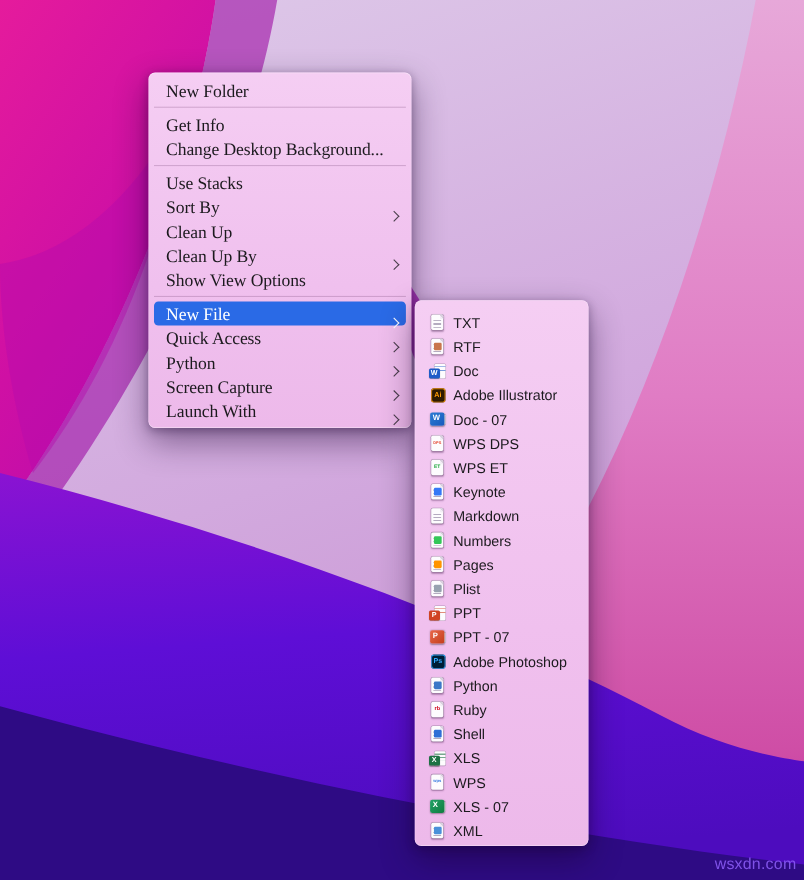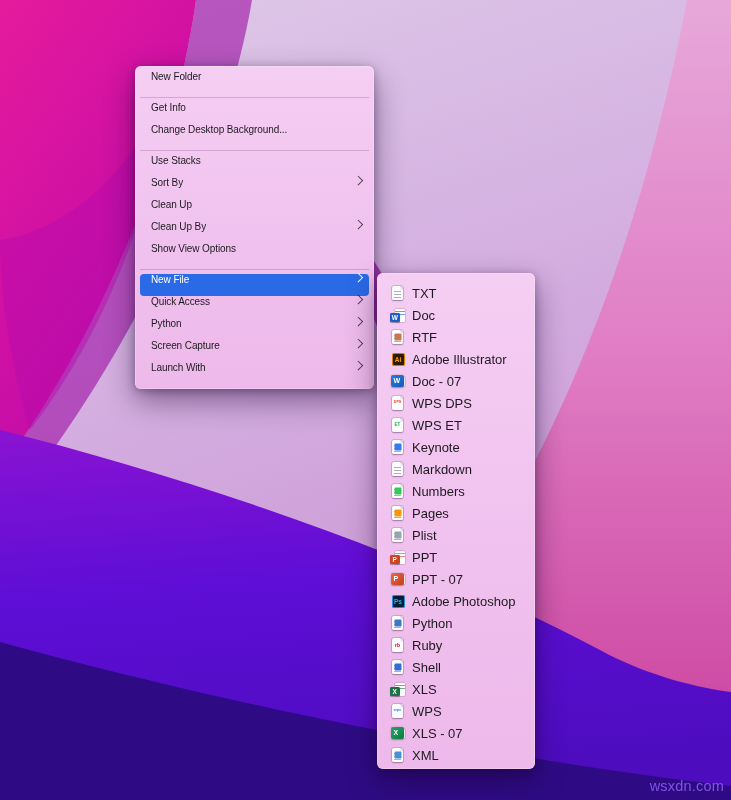--- a/index.html
+++ b/index.html
@@ -12,23 +12,23 @@
   .menu{
     position:absolute;
     background:linear-gradient(180deg,#f5cef3 0%,#f0c0ee 60%,#edb9ea 100%);
     border-radius:6px;
     box-shadow:0 12px 30px rgba(25,0,45,.45), 0 2px 8px rgba(25,0,45,.3), inset 0 0 0 0.5px rgba(255,255,255,.45);
     padding:5px 0;
   }
   .main-menu{left:135px;top:66px;width:239px}
   .submenu{left:377px;top:273px;width:158px;padding:6px 0}
   .row{
-    height:22px;display:flex;align-items:flex-start;
+    height:22px;display:flex;align-items:flex-end;
     margin:0 5px;padding:0 6px 0 11px;border-radius:4px;
-    font-size:10px;color:#1c1a1e;white-space:nowrap;
+    font-size:16px;color:#1c1a1e;white-space:nowrap;font-family:Liberation Serif, serif;
   }
   .row.sel{background:#2a6ae6;color:#ffffff}
   .row .lbl{letter-spacing:-.1px}
   .sep{height:1px;background:rgba(90,40,90,.22);margin:4px 5px}
   .chev{
     width:5.5px;height:5.5px;margin-left:auto;margin-right:2px;
     border-right:1.7px solid currentColor;border-top:1.7px solid currentColor;
     transform:rotate(45deg);opacity:.78;flex:0 0 auto;
   }
   .row.sel .chev{opacity:1}
@@ -176,38 +176,38 @@
       <span class="icn">
         <span class="page">
           <span class="fold"></span>
           <span class="plines"></span>
         </span>
       </span>
       <span class="lbl">TXT</span>
     </div>
     <div class="srow">
       <span class="icn">
+        <span class="page">
+          <span class="fold"></span>
+          <span class="plines"></span>
+          <span class="chip" style="background: rgb(201, 118, 76);"></span>
+        </span>
+      </span>
+      <span class="lbl">RTF</span>
+    </div>
+    <div class="srow">
+      <span class="icn">
         <span class="opage"></span>
         <span class="olines" style="background: repeating-linear-gradient(rgb(30, 92, 200) 0px, rgb(30, 92, 200) 1px, transparent 1px, transparent 3px);"></span>
         <span class="obadge" style="background: rgb(30, 92, 200);">W</span>
       </span>
       <span class="lbl">Doc</span>
     </div>
     <div class="srow">
       <span class="icn">
-        <span class="page">
-          <span class="fold"></span>
-          <span class="plines"></span>
-          <span class="chip" style="background: rgb(201, 118, 76);"></span>
-        </span>
-      </span>
-      <span class="lbl">RTF</span>
-    </div>
-    <div class="srow">
-      <span class="icn">
         <span class="appsq" style="background: rgb(46, 26, 0); color: rgb(255, 154, 0); box-shadow: rgb(255, 154, 0) 0px 0px 0px 0.8px inset;">Ai</span>
       </span>
       <span class="lbl">Adobe Illustrator</span>
     </div>
     <div class="srow">
       <span class="icn">
         <span class="mstrip"></span>
         <span class="msq" style="background: linear-gradient(135deg, rgb(43, 124, 211), rgb(24, 90, 189));">W</span>
       </span>
       <span class="lbl">Doc - 07</span>

